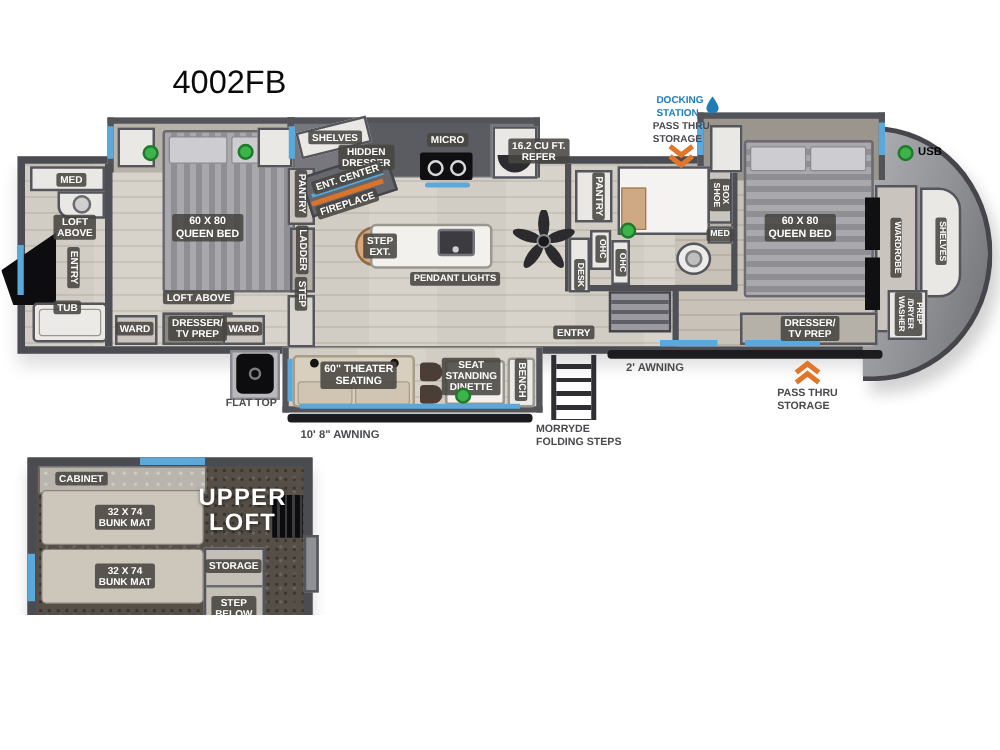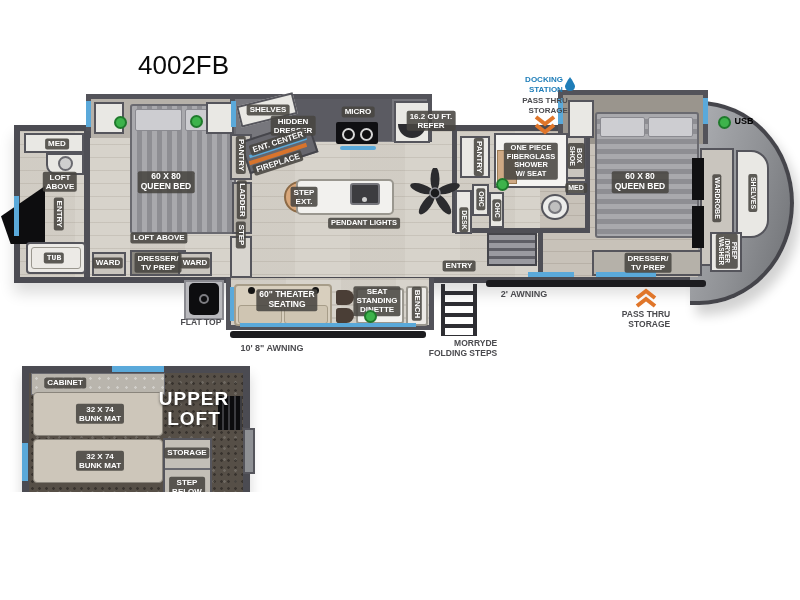--- a/index.html
+++ b/index.html
@@ -24,21 +24,21 @@
   .graybox{background:#c9c5be;border:2px solid #55555c;z-index:22;}
   
   .lbl{position:absolute;transform:translate(-50%,-50%);background:rgba(72,69,65,0.88);
        color:#fff;font-weight:bold;font-size:8px;line-height:1.15;padding:1px 3px;
        border-radius:2px;text-align:center;white-space:pre-line;z-index:40;}
   .lbl.v{writing-mode:vertical-lr;padding:3px 1px;line-height:1.05;}
   .lbl.rot{transform:translate(-50%,-50%) rotate(-18deg);}
   .lbl.big{background:none;font-size:19px;line-height:1.05;letter-spacing:1px;
            text-shadow:0 1px 3px rgba(0,0,0,0.55);}
   .txt{position:absolute;transform:translate(-50%,-50%);color:#4b4b4f;font-weight:bold;
-       font-size:8.5px;line-height:1.2;text-align:right;white-space:pre-line;z-index:40;}
+       font-size:8.5px;line-height:1.2;text-align:left;white-space:pre-line;z-index:40;}
   .txt.blue-t{color:#1e7db8;}
   .dot{position:absolute;width:9px;height:9px;border-radius:50%;background:#3db34b;
        border:2px solid #1f7a2c;z-index:45;}
   .title{position:absolute;left:138px;top:50px;font-size:26px;color:#0a0a0a;z-index:50;
          font-family:"Liberation Sans",sans-serif;}
   .mattress-v{background:repeating-linear-gradient(90deg,#a9a9ad 0 5px,#8e8e93 5px 10px);
        border:2px solid #6a6a70;border-radius:3px;z-index:20;}
   .mattress-h{background:repeating-linear-gradient(180deg,#a9a9ad 0 5px,#8e8e93 5px 10px);
        border:2px solid #6a6a70;border-radius:3px;z-index:20;}
   .pillow{background:#cdcdd1;border:1px solid #8a8a90;border-radius:2px;z-index:21;}
@@ -223,21 +223,21 @@
   <div class="abs counter" style="left:33px;top:493px;width:78px;height:16px;border:1px solid #6a6a70;z-index:20;"></div>
   <div class="abs" style="left:218px;top:396px;width:24px;height:34px;background:#0c0c0e;z-index:20;
        background-image:repeating-linear-gradient(90deg,#0c0c0e 0 4px,#3c3c40 4px 6px);"></div>
   <div class="abs blue" style="left:112px;top:366px;width:52px;height:6px;"></div>
   <div class="abs blue" style="left:22px;top:443px;width:6px;height:38px;"></div>
 
   <div class="lbl" style="left:57px;top:144px;">MED</div>
   <div class="lbl" style="left:60px;top:182px;">LOFT
 ABOVE</div>
   <div class="lbl v" style="left:59px;top:214px;">ENTRY</div>
-  <div class="lbl" style="left:54px;top:258px;font-family:Liberation Mono, monospace;">TUB</div>
+  <div class="lbl" style="left:54px;top:246px;">TUB</div>
 
   <div class="lbl" style="left:166px;top:182px;font-size:8.5px;">60 X 80
 QUEEN BED</div>
   <div class="lbl" style="left:159px;top:238px;">LOFT ABOVE</div>
   <div class="lbl" style="left:108px;top:263px;">WARD</div>
   <div class="lbl" style="left:158px;top:263px;">DRESSER/
 TV PREP</div>
   <div class="lbl" style="left:195px;top:263px;">WARD</div>
 
   <div class="lbl v" style="left:241px;top:155px;">PANTRY</div>
@@ -250,24 +250,20 @@
   <div class="lbl rot" style="left:278px;top:142px;">ENT. CENTER</div>
   <div class="lbl rot" style="left:278px;top:163px;">FIREPLACE</div>
   <div class="lbl" style="left:358px;top:112px;">MICRO</div>
   <div class="lbl" style="left:431px;top:121px;">16.2 CU FT.
 REFER</div>
   <div class="lbl" style="left:304px;top:197px;">STEP
 EXT.</div>
   <div class="lbl" style="left:364px;top:223px;font-size:7.5px;">PENDANT LIGHTS</div>
 
   <div class="lbl v" style="left:479px;top:157px;">PANTRY</div>
-  <div class="lbl" style="left:531px;top:161px;font-size:7.5px;">ONE PIECE
-FIBERGLASS
-SHOWER
-W/ SEAT</div>
   <div class="lbl v" style="left:576px;top:156px;font-size:7px;">SHOE
 BOX</div>
   <div class="lbl" style="left:576px;top:188px;font-size:7px;">MED</div>
   <div class="lbl v" style="left:481px;top:199px;font-size:7px;">OHC</div>
   <div class="lbl v" style="left:497px;top:210px;font-size:7px;">OHC</div>
   <div class="lbl v" style="left:464px;top:220px;font-size:7px;">DESK</div>
 
   <div class="lbl" style="left:459px;top:266px;">ENTRY</div>
   <div class="lbl" style="left:287px;top:300px;font-size:8.5px;">60" THEATER
 SEATING</div>

